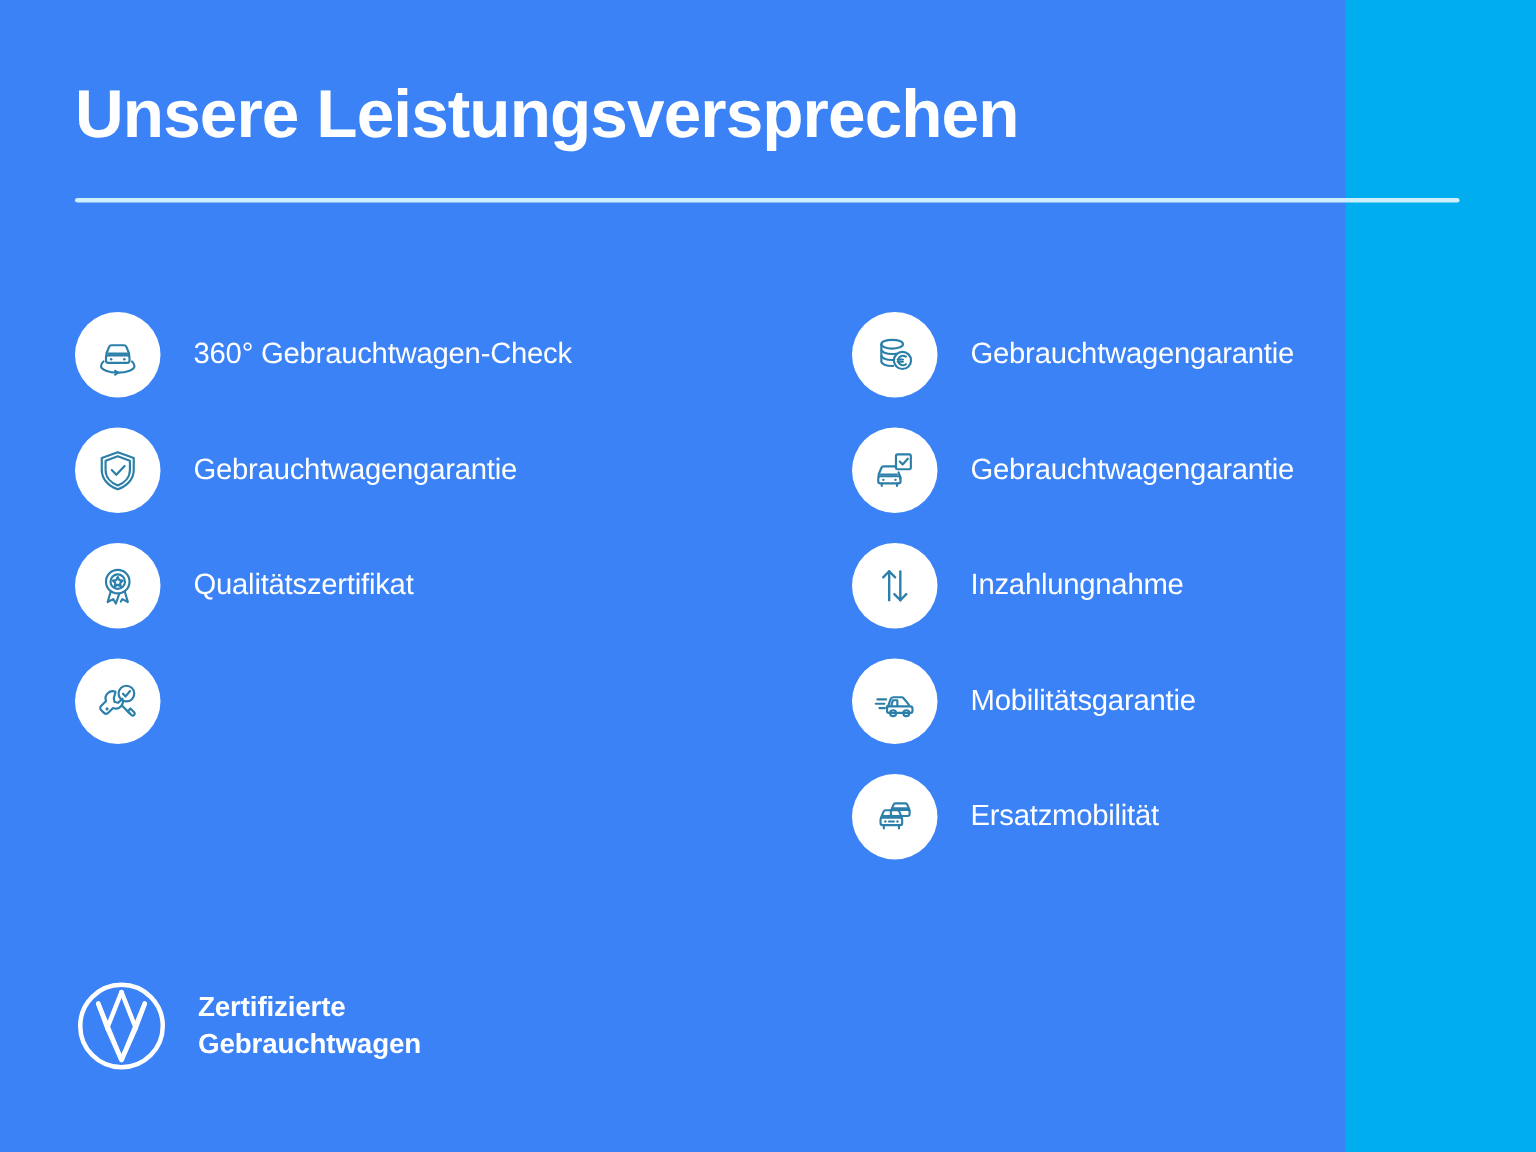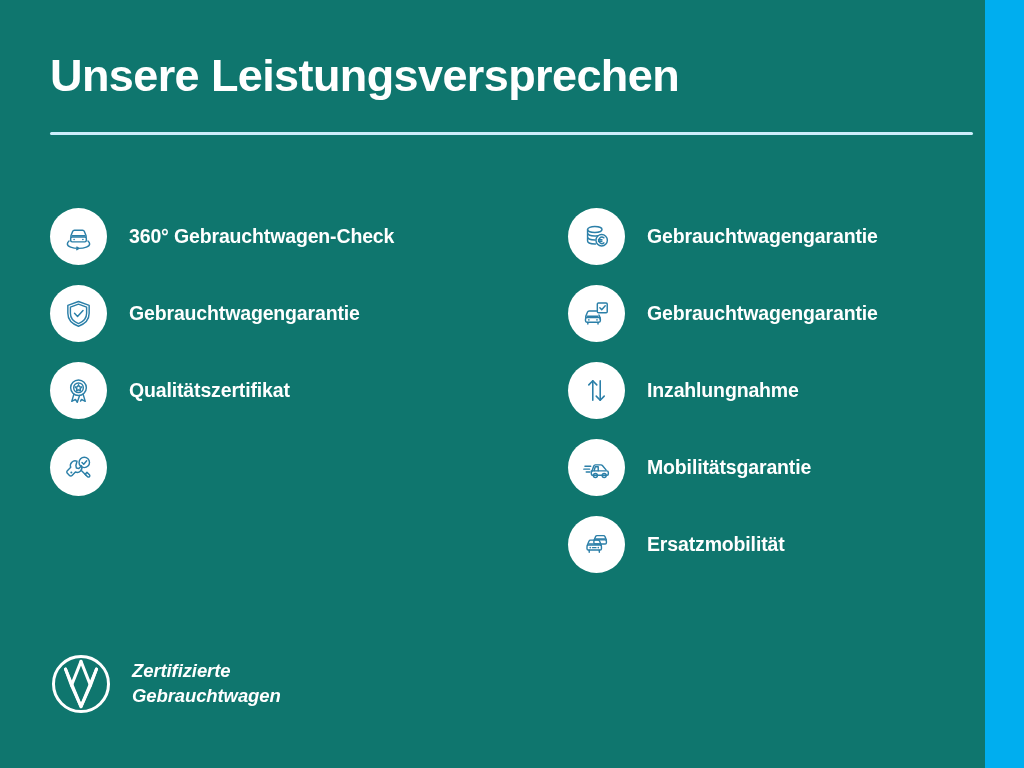--- a/index.html
+++ b/index.html
@@ -10,23 +10,23 @@
   body {
     width: 1024px;
     height: 768px;
     overflow: hidden;
     background: #00AEEF;
     font-family: "Liberation Sans", sans-serif;
     -webkit-font-smoothing: antialiased;
   }
   .slide {
     position: relative;
-    width: 985px;
+    width: 897px;
     height: 768px;
-    background: #0f766e;
+    background: #3b82f6;
     box-sizing: border-box;
   }
 
   
   .title {
     position: absolute;
     left: 50px;
     top: 52px;
     font-size: 45px;
     font-weight: 700;
@@ -78,21 +78,21 @@
     box-sizing: border-box;
   }
   .badge svg {
     width: 33px;
     height: 33px;
     display: block;
   }
   .feature-label {
     margin-left: 22px;
     font-size: 19.5px;
-    font-weight: 700;
+    font-weight: 400;
     color: #ffffff;
     letter-spacing: -0.15px;
     line-height: 1.15;
     white-space: nowrap;
   }
 
   
   .footer {
     position: absolute;
     left: 50px;
@@ -107,21 +107,21 @@
   }
   .vw-logo svg { display: block; width: 62px; height: 62px; }
   .footer-text {
     margin-left: 20px;
     color: #ffffff;
     font-size: 18.5px;
     font-weight: 700;
     line-height: 1.35;
     letter-spacing: -0.1px;
   }
-  .footer-text span { display: block; white-space: nowrap; font-style: italic; }
+  .footer-text span { display: block; white-space: nowrap; }
 </style>
 </head>
 <body>
 
 <div class="slide">
 
   <div class="title">Unsere Leistungsversprechen</div>
   <div class="divider"></div>
 
   <div class="columns">

